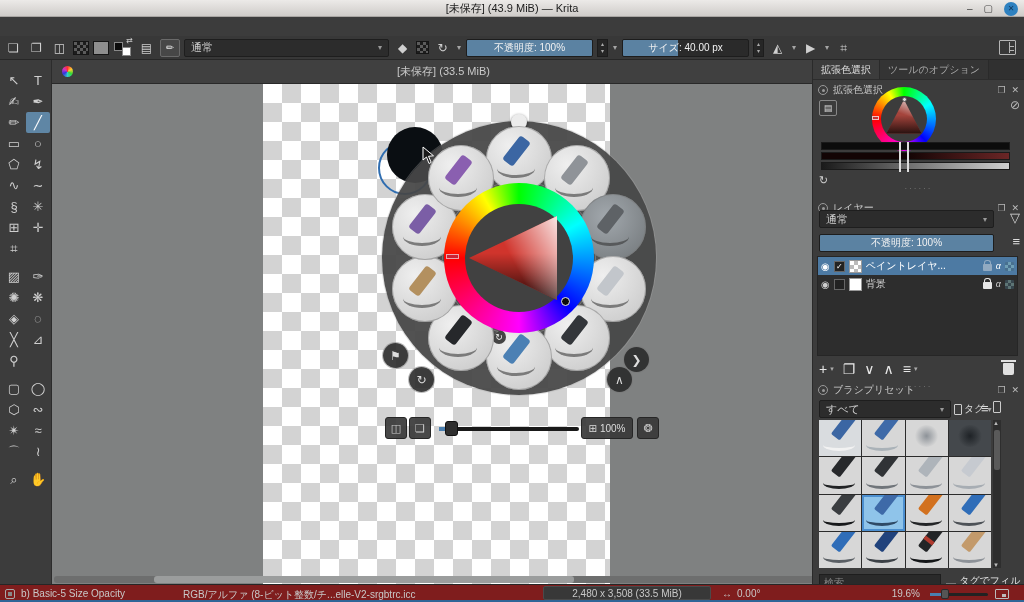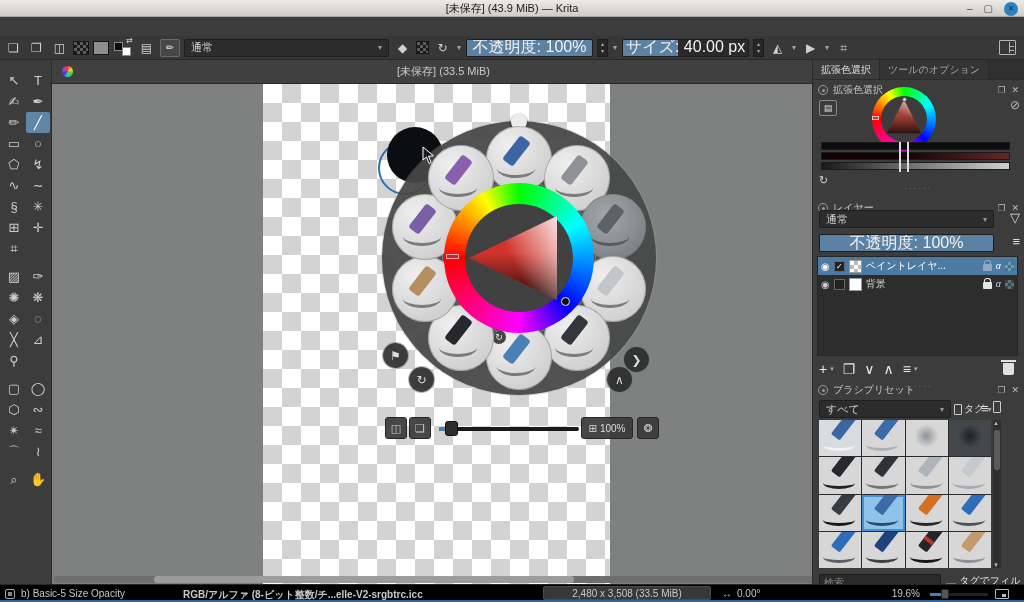--- a/index.html
+++ b/index.html
@@ -21,21 +21,21 @@
 .fgbg{position:relative;width:20px;height:17px;}
 .fgbg .fg{position:absolute;left:1px;top:3px;width:9px;height:9px;background:#0b0b0b;border:1px solid #888;}
 .fgbg .bgc{position:absolute;right:2px;bottom:0;width:9px;height:9px;background:#fff;border:1px solid #888;}
 .fgbg .swap{position:absolute;right:0;top:-3px;font-size:8px;color:#ccc;}
 .brushedit{width:20px;height:18px;border:1px solid #6a6a6a;border-radius:2px;background:#474747;display:flex;align-items:center;justify-content:center;font-size:10px;color:#e5e5e5;}
 .dropdown{height:18px;background:#2c2c2c;border:1px solid #1e1e1e;border-radius:2px;display:flex;align-items:center;padding:0 6px;color:#cfcfcf;}
 .dropdown .arrow{margin-left:auto;font-size:8px;color:#999;}
 .blend-dd{width:205px;}
 .slider{position:relative;height:18px;background:#2a2a2a;border:1px solid #1d1d1d;border-radius:2px;overflow:hidden;color:#f2f2f2;}
 .slider .fill{position:absolute;left:0;top:0;bottom:0;background:#5b82a2;}
-.slider .lbl{position:absolute;inset:0;display:flex;align-items:center;justify-content:center;font-size:16px;z-index:2;}
+.slider .lbl{position:absolute;inset:0;display:flex;align-items:center;justify-content:center;font-size:10px;z-index:2;}
 .spincol{display:flex;flex-direction:column;justify-content:center;width:11px;height:18px;background:#262626;border:1px solid #1d1d1d;color:#aaa;font-size:6px;line-height:7px;text-align:center;}
 .mini-arrow{font-size:8px;color:#a5a5a5;padding:0 1px;}
 .ws-icon{width:17px;height:15px;border:1px solid #b5b5b5;border-radius:1px;position:relative;margin-left:auto;margin-right:4px;}
 .ws-icon::before{content:"";position:absolute;top:1px;bottom:1px;left:9px;width:1px;background:#b5b5b5;}
 .ws-icon::after{content:"";position:absolute;left:10px;right:1px;top:5px;height:1px;background:#b5b5b5;box-shadow:0 4px 0 #b5b5b5;}
 
 .main{position:absolute;top:60px;left:0;right:0;bottom:18px;}
 
 .toolbox{position:absolute;left:0;top:0;width:52px;bottom:0;background:#3c3c3c;border-right:1px solid #2c2c2c;display:flex;flex-wrap:wrap;align-content:flex-start;padding:10px 0 0 2px;}
 .tool{width:24px;height:21px;display:flex;align-items:center;justify-content:center;color:#cfcfcf;font-size:13px;border-radius:2px;}
@@ -143,25 +143,25 @@
 .pcell .blob{position:absolute;left:20%;top:15%;width:60%;height:60%;border-radius:50%;}
 .pscroll{position:absolute;left:180px;top:360px;width:8px;height:148px;background:#2e2e2e;color:#bbb;}
 .pscroll .up{position:absolute;top:0;left:0;font-size:6px;}
 .pscroll .dn{position:absolute;bottom:0;left:0;font-size:6px;}
 .pscroll .pthumb{position:absolute;left:1px;top:10px;width:6px;height:40px;background:#5a5a5a;border-radius:2px;}
 .psearch{position:absolute;left:6px;top:514px;width:122px;height:16px;background:#2a2a2a;border:1px solid #1e1e1e;color:#cfcfcf;font-size:10px;padding:0 4px;font-family:inherit;}
 .psearch::placeholder{color:#8a8a8a;}
 .pfilter{position:absolute;left:133px;top:514px;display:flex;align-items:center;gap:3px;font-size:10px;color:#e2e2e2;}
 .pchk{width:11px;height:11px;background:#2a2a2a;border:1px solid #777;display:flex;align-items:center;justify-content:center;font-size:8px;color:#fff;}
 
-.statusbar{position:absolute;left:0;right:0;bottom:0;height:18px;background:#000000;border-top:1px solid #262626;font-size:10px;color:#c8c8c8;}
+.statusbar{position:absolute;left:0;right:0;bottom:0;height:18px;background:#7f1d1d;border-top:1px solid #262626;font-size:10px;color:#c8c8c8;}
 .sb-icon{position:absolute;left:5px;top:4px;width:10px;height:10px;border:1px solid #aaa;border-radius:2px;}
 .sb-icon::after{content:"";position:absolute;inset:2px;background:#888;}
 .sb-preset{position:absolute;left:21px;top:3px;}
-.sb-colorspace{position:absolute;left:183px;top:3px;font-weight:bold;}
+.sb-colorspace{position:absolute;left:183px;top:3px;}
 .sb-dims{position:absolute;left:543px;top:1px;width:168px;height:14px;background:#383838;border:1px solid #4a4a4a;border-radius:2px;text-align:center;line-height:13px;}
 .sb-angle{position:absolute;left:722px;top:3px;display:flex;gap:5px;align-items:center;}
 .sb-zoom{position:absolute;left:878px;top:3px;width:42px;text-align:right;}
 .sb-slider{position:absolute;left:930px;top:8px;width:58px;height:3px;background:#222;border-radius:2px;}
 .sb-sfill{position:absolute;left:930px;top:8px;width:13px;height:3px;background:#4a7fb0;}
 .sb-shandle{position:absolute;left:941px;top:4px;width:8px;height:10px;background:#555;border:1px solid #2a2a2a;border-radius:2px;}
 .sb-display{position:absolute;left:995px;top:4px;width:14px;height:10px;border:1px solid #bbb;border-radius:1px;}
 .sb-display::after{content:"";position:absolute;right:2px;bottom:1px;width:4px;height:3px;background:#bbb;}
 .bottom-edge{position:absolute;left:0;right:0;bottom:0;height:2px;background:#2f6597;}
 </style>

